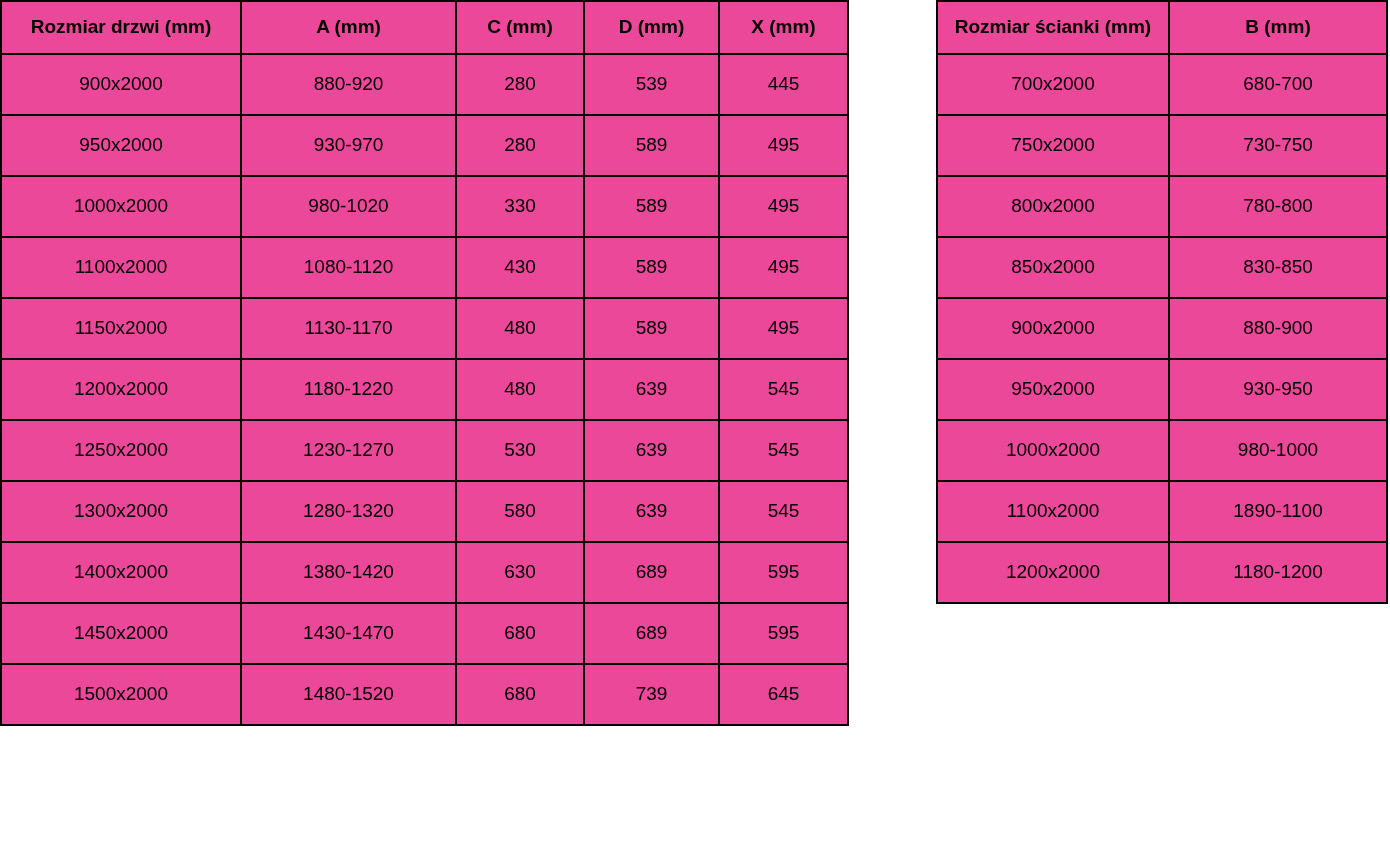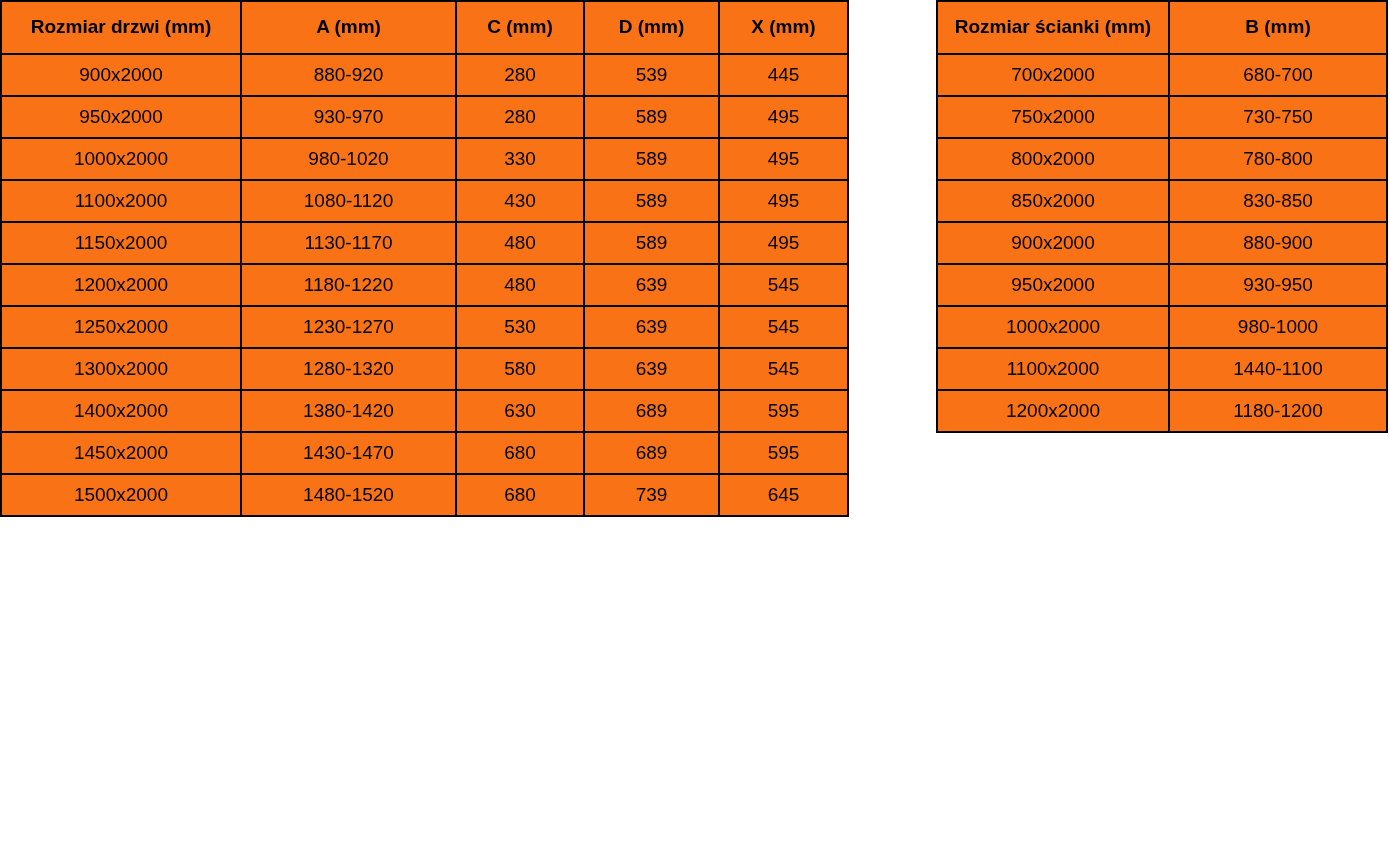--- a/index.html
+++ b/index.html
@@ -13,39 +13,39 @@
     position: relative;
     width: 1390px;
     height: 865px;
     background: #ffffff;
   }
   table.spec-table {
     border-collapse: collapse;
     table-layout: fixed;
     position: absolute;
     top: 0;
-    background: #f97316;
+    background: #ec4899;
   }
   table.spec-table th,
   table.spec-table td {
     border: 2px solid #000000;
     text-align: center;
     vertical-align: middle;
     padding: 0 4px;
     color: #000000;
     font-size: 19px;
     line-height: 1.1;
     overflow: hidden;
     white-space: nowrap;
   }
   table.spec-table th {
     font-weight: bold;
   }
   table.spec-table tr {
-    height: 42px;
+    height: 61px;
   }
   table.spec-table tr.header-row {
     height: 53px;
   }
   #door-table {
     left: 0;
     width: 847px;
   }
   #wall-table {
     left: 936px;
@@ -190,21 +190,21 @@
         <tr>
           <td>950x2000</td>
           <td>930-950</td>
         </tr>
         <tr>
           <td>1000x2000</td>
           <td>980-1000</td>
         </tr>
         <tr>
           <td>1100x2000</td>
-          <td>1440-1100</td>
+          <td>1890-1100</td>
         </tr>
         <tr>
           <td>1200x2000</td>
           <td>1180-1200</td>
         </tr>
       </tbody>
   </table>
 
 </div>
 

